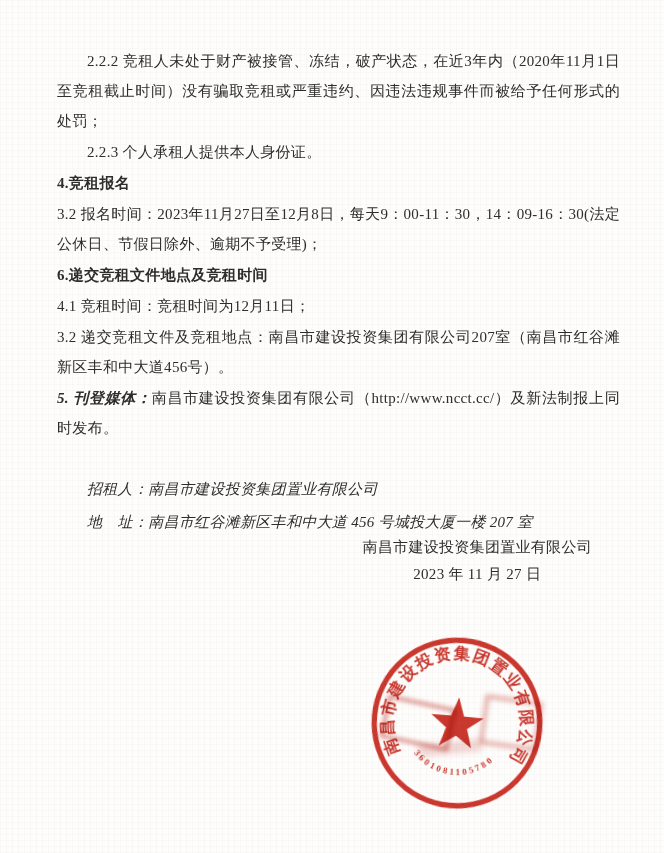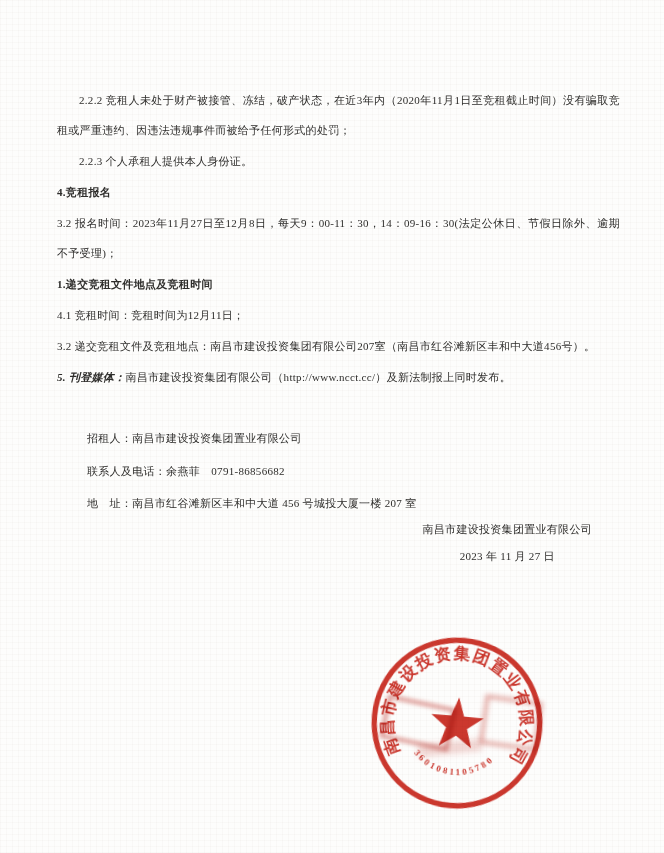--- a/index.html
+++ b/index.html
@@ -10,29 +10,28 @@
   .page{
     position:relative;width:664px;height:853px;box-sizing:border-box;
     color:#2e2d2b;
     background:
       repeating-linear-gradient(0deg, rgba(203,193,186,.08) 0 1px, transparent 1px 6px),
       repeating-linear-gradient(90deg, rgba(203,193,186,.08) 0 1px, transparent 1px 6px),
       #fdfdfc;
   }
   .content{
     position:absolute;left:57px;top:46px;width:563px;
-    font-size:11px;line-height:30px;text-align:justify;
+    font-size:15px;line-height:30px;text-align:justify;
     letter-spacing:.3px;
-    margin-top:39px;
   }
   .content p{margin:0 0 1px 0;}
   .indent{text-indent:2em;}
   .heading{font-weight:bold;}
   .lead-bold{font-weight:bold;font-style:italic;}
-  .sig{margin-top:30px;line-height:32.5px;padding-left:30px;}
+  .sig{margin-top:30px;line-height:32.5px;padding-left:30px;font-style:italic;}
   .sig p{margin:0;}
   .signoff{
     width:max-content;margin:-4px 28px 0 auto;text-align:center;line-height:26px;
   }
   .seal{
     position:absolute;left:368px;top:634px;width:178px;height:178px;
     mix-blend-mode:multiply;opacity:.93;transform:rotate(5deg);
     filter:blur(.3px);
     pointer-events:none;
   }
@@ -58,28 +57,27 @@
 </head>
 <body>
 
 <div class="page">
 
   <div class="content">
     <p class="indent">2.2.2 竞租人未处于财产被接管、冻结，破产状态，在近3年内（2020年11月1日至竞租截止时间）没有骗取竞租或严重违约、因违法违规事件而被给予任何形式的处罚；</p>
     <p class="indent">2.2.3 个人承租人提供本人身份证。</p>
     <p class="heading">4.竞租报名</p>
     <p>3.2 报名时间：2023年11月27日至12月8日，每天9：00-11：30，14：09-16：30(法定公休日、节假日除外、逾期不予受理)；</p>
-    <p class="heading">1.递交竞租文件地点及竞租时间</p>
+    <p class="heading">6.递交竞租文件地点及竞租时间</p>
     <p>4.1 竞租时间：竞租时间为12月11日；</p>
     <p>3.2 递交竞租文件及竞租地点：南昌市建设投资集团有限公司207室（南昌市红谷滩新区丰和中大道456号）。</p>
     <p><span class="lead-bold">5. 刊登媒体：</span><span>南昌市建设投资集团有限公司（http://www.ncct.cc/）及新法制报上同时发布。</span></p>
 
     <div class="sig">
       <p>招租人：南昌市建设投资集团置业有限公司</p>
-      <p>联系人及电话：余燕菲　0791-86856682</p>
       <p>地　址：南昌市红谷滩新区丰和中大道 456 号城投大厦一楼 207 室</p>
     </div>
 
     <div class="signoff">
       <p>南昌市建设投资集团置业有限公司</p>
       <p>2023 年 11 月 27 日</p>
     </div>
   </div>
 
   <div class="ghost ghost-a"></div>

